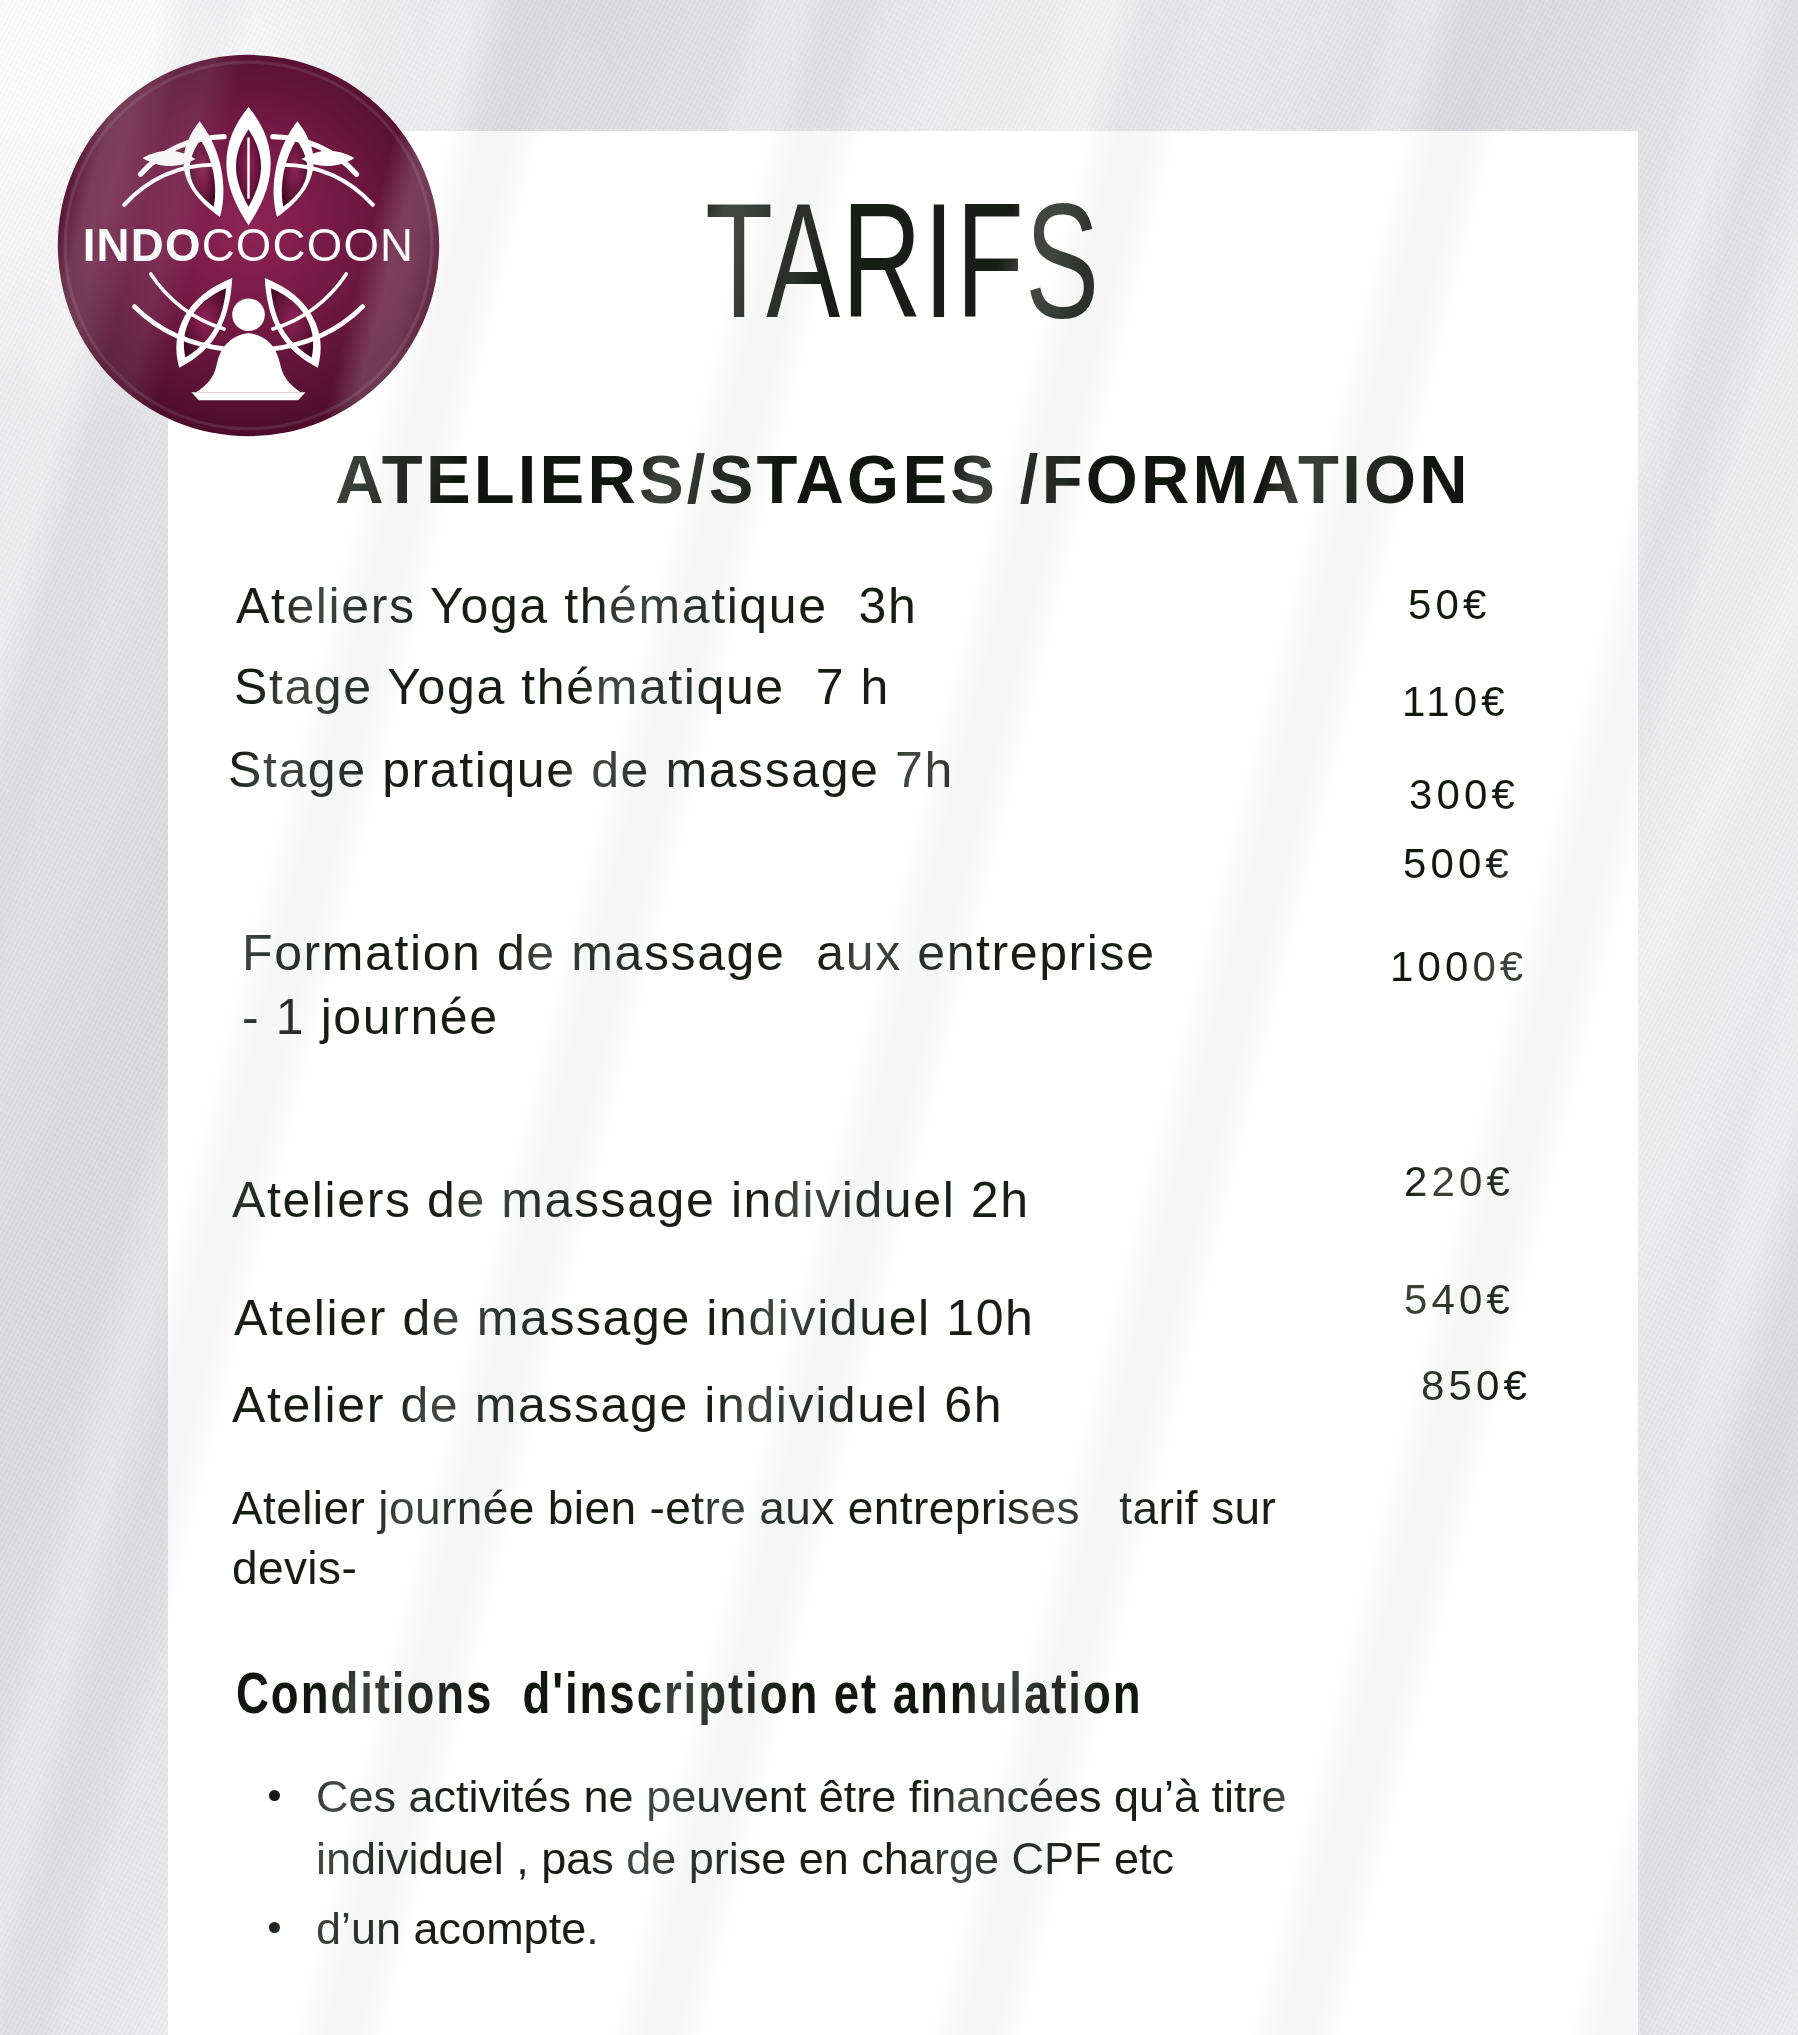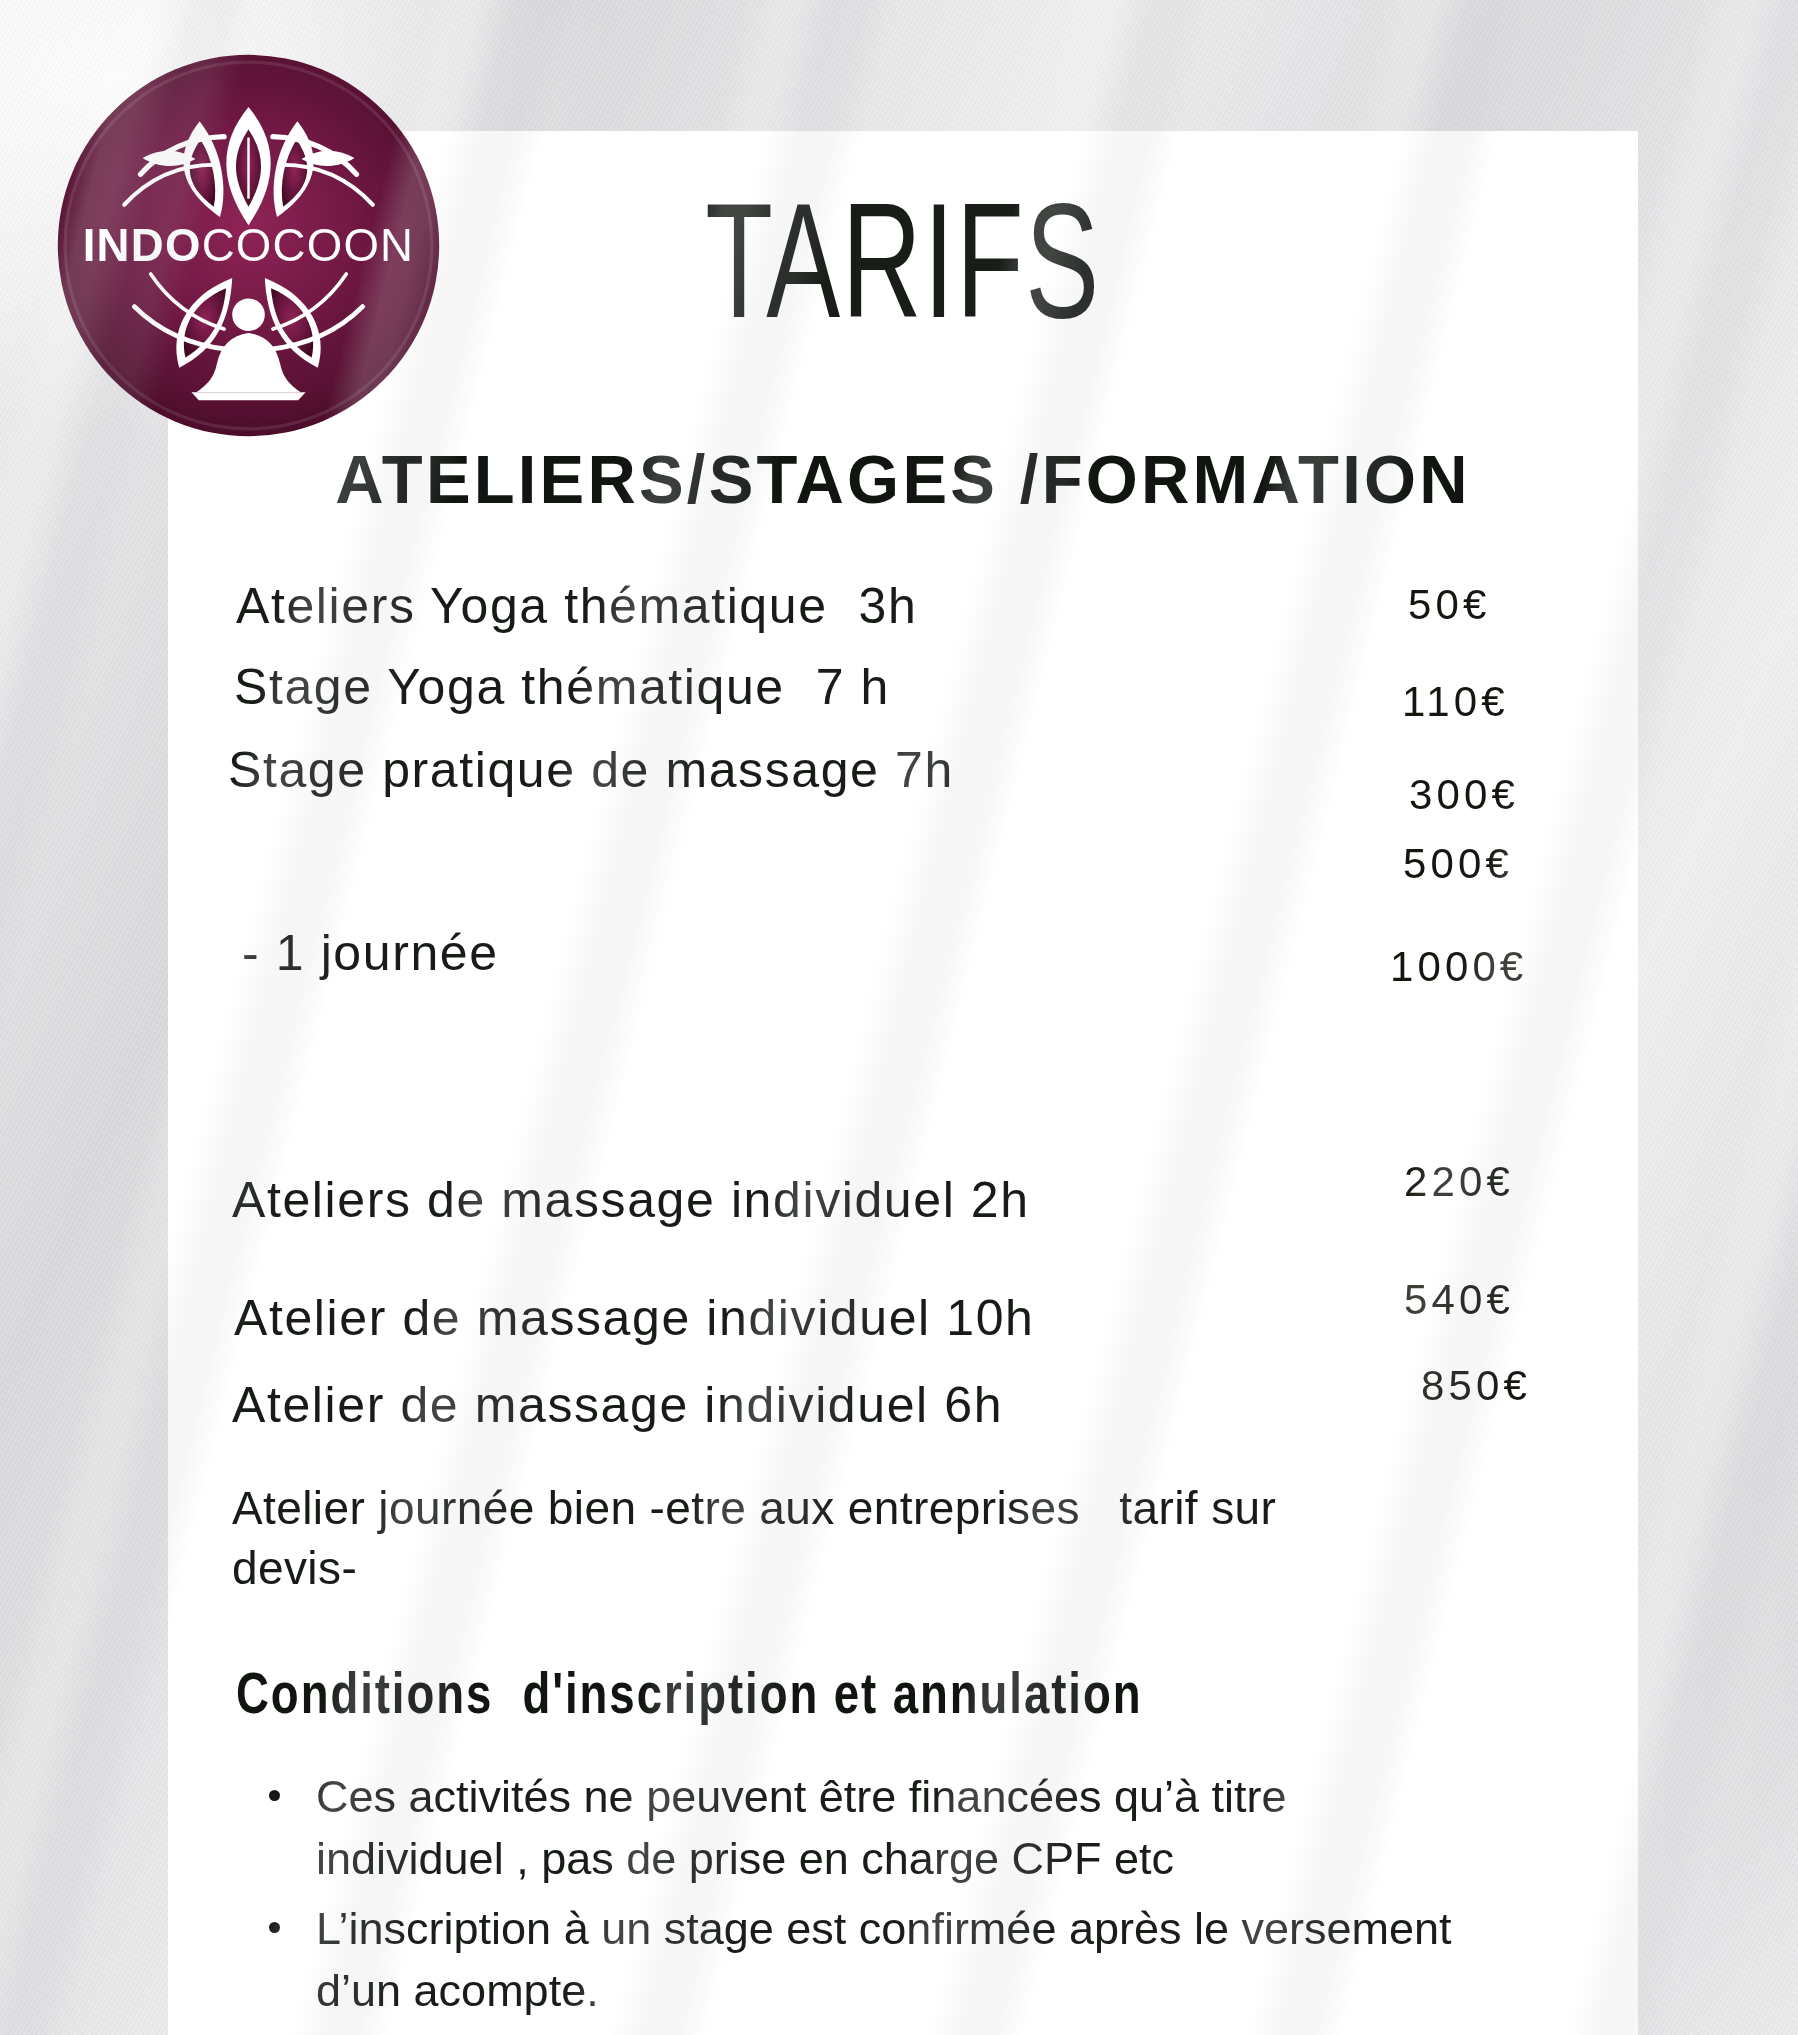--- a/index.html
+++ b/index.html
@@ -96,20 +96,21 @@
   <div class="price" style="left:1402px;top:681px">110€</div>
 
   <div class="row-label" style="left:228px;top:738px">
     <span class="line">Stage pratique de massage 7h</span>
   </div>
   <div class="price" style="left:1409px;top:774px">300€</div>
 
   <div class="price" style="left:1403px;top:843px">500€</div>
 
   <div class="row-label" style="left:242px;top:921px">
+    <span class="line">Formation de massage  aux entreprise</span>
     <span class="line">- 1 journée</span>
   </div>
   <div class="price" style="left:1390px;top:946px">1000€</div>
 
   <div class="row-label" style="left:232px;top:1168px">
     <span class="line">Ateliers de massage individuel 2h</span>
   </div>
   <div class="price" style="left:1404px;top:1161px">220€</div>
 
   <div class="row-label" style="left:234px;top:1286px">
@@ -133,21 +134,20 @@
     <span class="dot"></span>
     <div class="bullet-text">
       <span class="line">Ces activités ne peuvent être financées qu’à titre</span>
       <span class="line">individuel , pas de prise en charge CPF etc</span>
     </div>
   </div>
 
   <div class="bullet" style="top:1898px">
     <span class="dot"></span>
     <div class="bullet-text">
-      <span class="line">L’inscription à un stage est confirmée après le versement</span>
       <span class="line">d’un acompte.</span>
     </div>
   </div>
 
   <div class="bullet" style="top:2035px">
 
     <div class="bullet-text">
       <span class="line">En cas d’annulation jusqu’à 15 jours avant le début du</span>
 
     </div>

